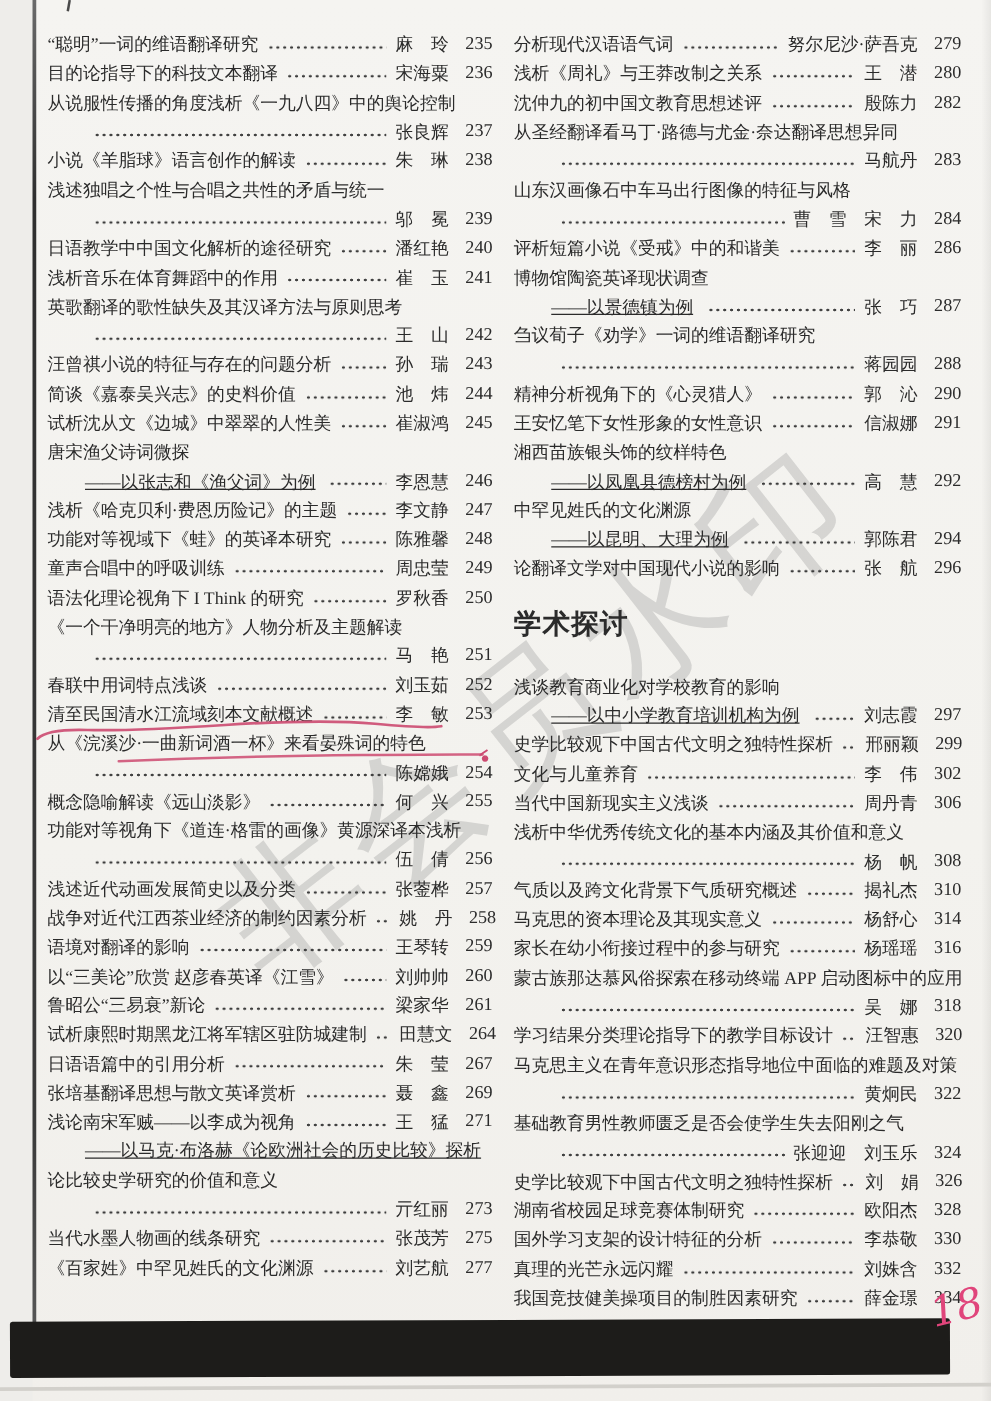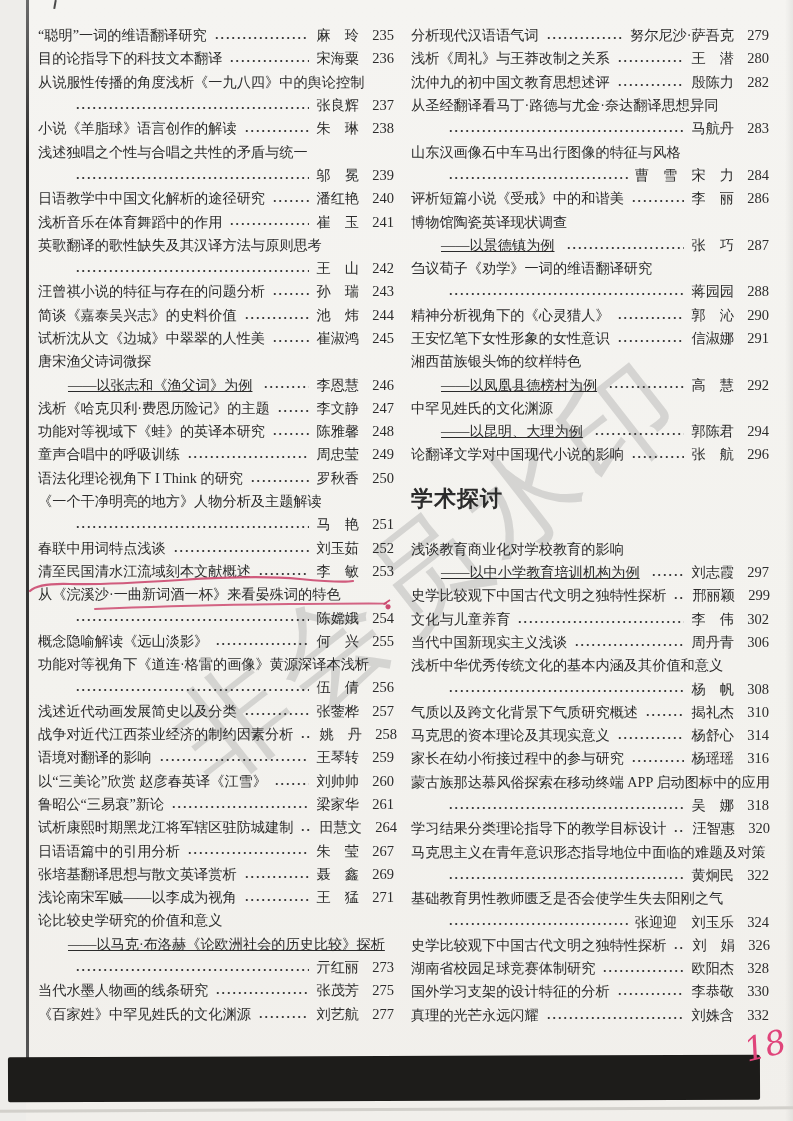--- a/index.html
+++ b/index.html
@@ -308,25 +308,25 @@
       <div>
         <div class="line">
           <span class="title">浅论南宋军贼——以李成为视角</span>
           <span class="leader"></span>
           <span class="author">王　猛</span>
           <span class="pagenum">271</span>
         </div>
       </div>
       <div>
         <div class="line">
+          <span class="indent"></span>
+          <span class="dash-sub">——以马克·布洛赫《论欧洲社会的历史比较》探析</span>
+        </div>
+        <div class="line">
           <span class="title">论比较史学研究的价值和意义</span>
-        </div>
-        <div class="line">
-          <span class="indent"></span>
-          <span class="dash-sub">——以马克·布洛赫《论欧洲社会的历史比较》探析</span>
         </div>
         <div class="line">
           <span class="indent"></span>
           <span class="leader"></span>
           <span class="author">亓红丽</span>
           <span class="pagenum">273</span>
         </div>
       </div>
       <div>
         <div class="line">
@@ -611,20 +611,28 @@
             <span class="author">李恭敬</span>
             <span class="pagenum">330</span>
           </div>
         </div>
         <div>
           <div class="line">
             <span class="title">真理的光芒永远闪耀</span>
             <span class="leader"></span>
             <span class="author">刘姝含</span>
             <span class="pagenum">332</span>
+          </div>
+        </div>
+        <div>
+          <div class="line">
+            <span class="title">我国竞技健美操项目的制胜因素研究</span>
+            <span class="leader"></span>
+            <span class="author">薛金璟</span>
+            <span class="pagenum">334</span>
           </div>
         </div>
       </div>
   </div>
 
   <svg id="annot-svg" width="793" height="1121">
     <path d="M30,591 Q38,583 70,584 T180,580 T300,579 T353,581" fill="none" stroke="#cc4a70" stroke-width="2.2" stroke-linecap="round" opacity="0.9"></path>
     <path d="M95,609 Q180,605 290,604 T384,604" fill="none" stroke="#cc4a70" stroke-width="2" stroke-linecap="round" opacity="0.85"></path>
     <path d="M384,604 l6,-4 M388,605 a1.8,1.8 0 1,0 0.1,0" fill="#cc4a70" stroke="#cc4a70" stroke-width="1.6"></path>
   </svg>

